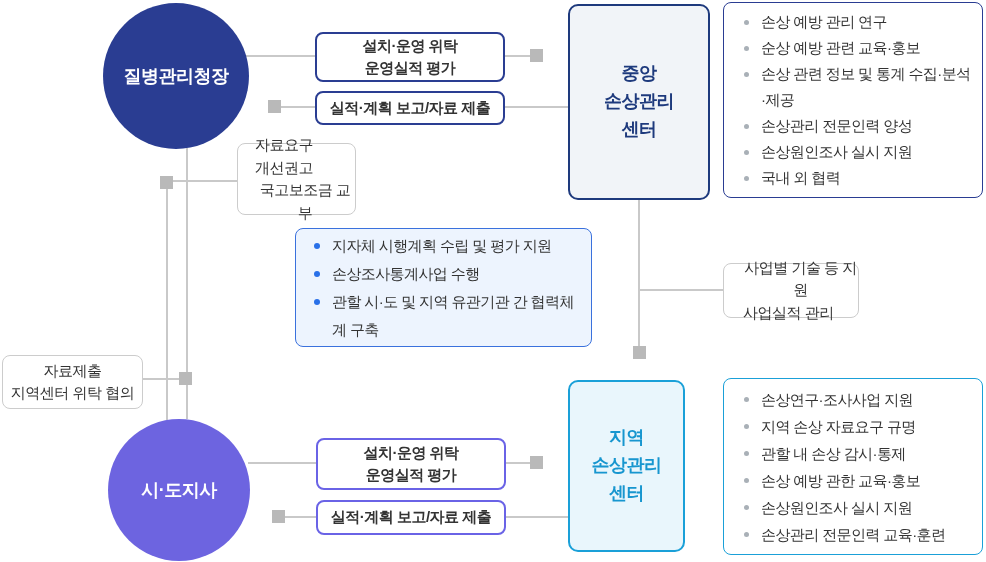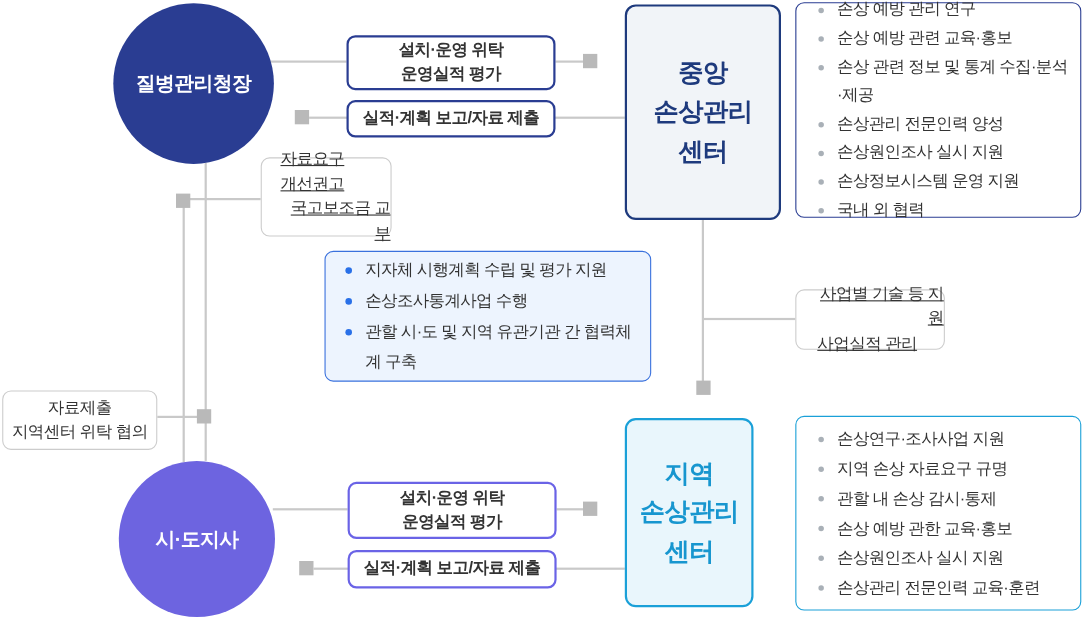--- a/index.html
+++ b/index.html
@@ -37,26 +37,26 @@
   
   .cbox {
     position: absolute; background: #fff; border-radius: 8px;
     display: flex; flex-direction: column; align-items: center; justify-content: center;
     font-size: 15px; color: #333; line-height: 1.5; letter-spacing: -0.5px;
     z-index: 4; font-weight: 600; text-align: left;
   }
   .cbox.navy-b { border: 2px solid #2a3d92; }
   .cbox.purple-b { border: 2px solid #6a63e6; }
   .cbox.gray-b { border: 1.5px solid #cccccc; font-weight: normal; }
-  .cbox.left-align { align-items: flex-start; text-align: right; text-decoration: underline; }
+  .cbox.left-align { align-items: flex-start; text-align: center; }
   
   .bigbox {
     position: absolute; border-radius: 10px;
     display: flex; flex-direction: column; align-items: center; justify-content: center;
-    font-weight: bold; font-size: 23px; line-height: 1.55; letter-spacing: -0.5px;
+    font-weight: bold; font-size: 18px; line-height: 1.55; letter-spacing: -0.5px;
     z-index: 5; text-align: center;
   }
   .bigbox.central { background: #f1f4f8; border: 2px solid #1e3a7d; color: #1e3a7d; }
   .bigbox.region { background: #e9f6fc; border: 2px solid #1aa0d8; color: #1796cf; }
   
   .panel {
     position: absolute; background: #ffffff; border-radius: 8px;
     display: flex; flex-direction: column; justify-content: center;
     padding: 8px 10px 8px 16px; z-index: 4;
   }
@@ -173,24 +173,20 @@
     <li>
         <span class="dot"></span>
         <span>손상관리 전문인력 양성</span>
       </li>
     <li>
         <span class="dot"></span>
         <span>손상원인조사 실시 지원</span>
       </li>
     <li>
         <span class="dot"></span>
-        <span>손상정보시스템 운영 지원</span>
-      </li>
-    <li>
-        <span class="dot"></span>
         <span>국내 외 협력</span>
       </li>
   </ul>
 
   <ul class="panel blue-fill rows-4" style="left:295px; top:228px; width:297px; height:119px; padding-left:14px;">
     <li>
         <span class="dot"></span>
         <span>지자체 시행계획 수립 및 평가 지원</span>
       </li>
     <li>

